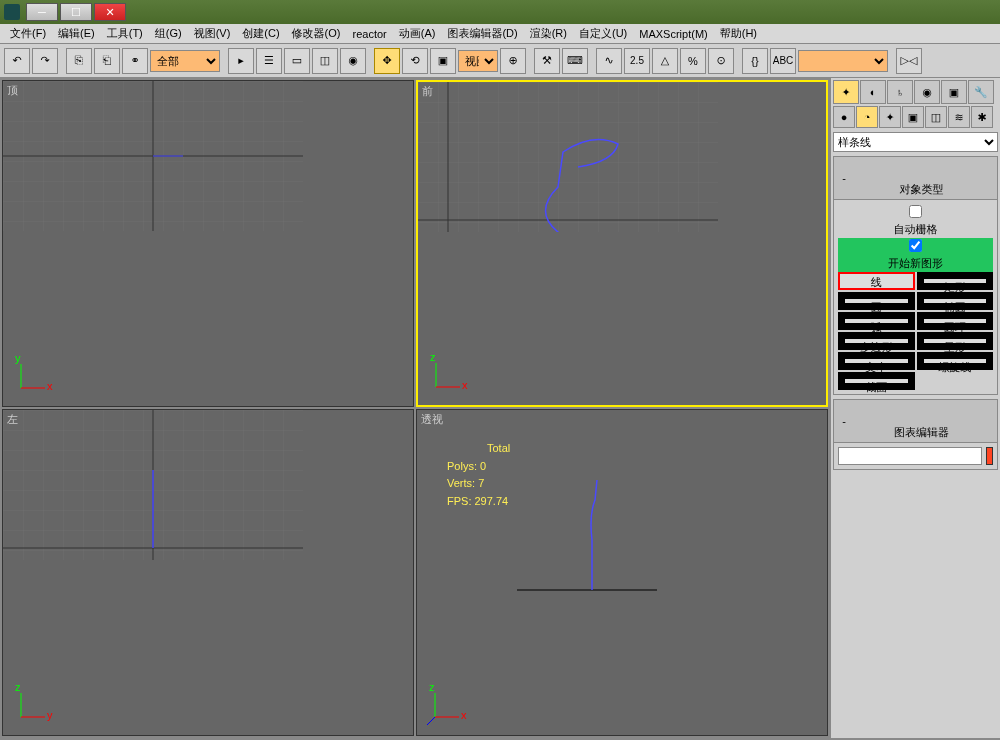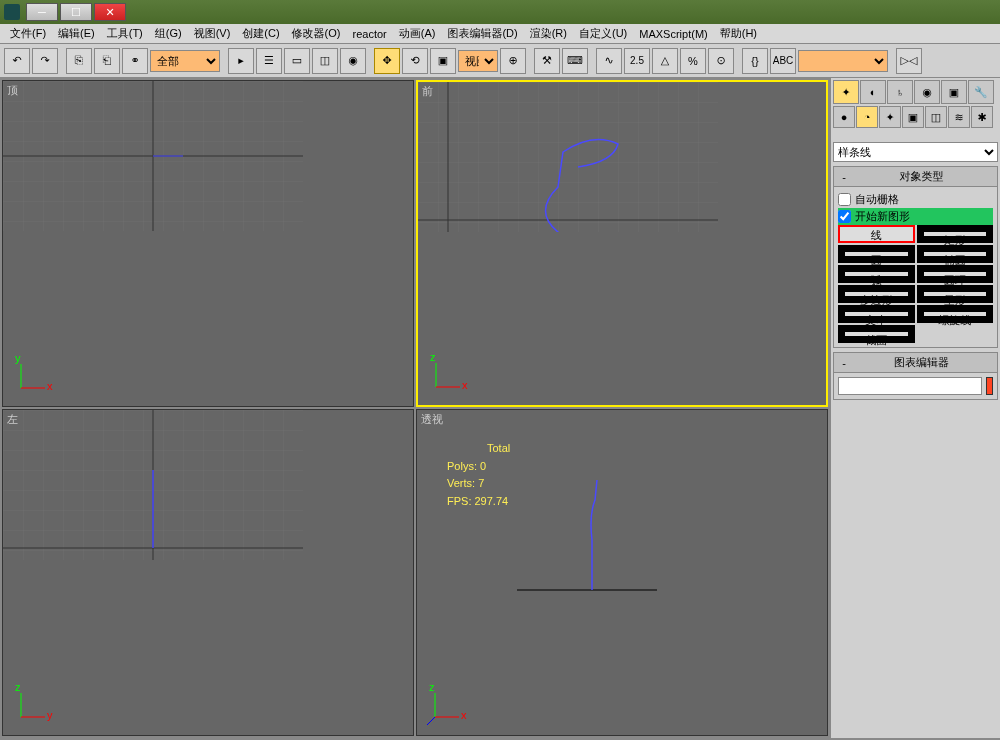--- a/index.html
+++ b/index.html
@@ -30,28 +30,28 @@
 .vp-axis { position: absolute; bottom: 10px; left: 10px; width: 40px; height: 40px; }
 .vp-stats { position: absolute; top: 30px; left: 30px; color: #ffee55; font-family: monospace; line-height: 1.6; }
 
 .sidepanel { width: 170px; background: #d0d0d0; border-left: 1px solid #888; padding: 2px; }
 .panel-tabs { display: flex; gap: 1px; margin-bottom: 2px; }
 .panel-tab { width: 26px; height: 24px; border: 1px solid #888; background: #c8c8c8; display: flex; align-items: center; justify-content: center; cursor: pointer; }
 .panel-tab.active { background: #ffdd77; }
 .panel-subtabs { display: flex; gap: 1px; margin-bottom: 4px; }
 .panel-subtab { width: 22px; height: 22px; border: 1px solid #888; background: #c8c8c8; display: flex; align-items: center; justify-content: center; cursor: pointer; }
 .panel-subtab.active { background: #ffdd77; }
-.panel-dropdown { width: 100%; height: 20px; border: 1px solid #888; background: #fff; margin-bottom: 4px; margin-top: 10px; }
+.panel-dropdown { width: 100%; height: 20px; border: 1px solid #888; background: #fff; margin-bottom: 4px; }
 
 .rollout { border: 1px solid #888; margin-bottom: 4px; background: #d0d0d0; }
 .rollout-header { background: #c0c0c0; padding: 2px 4px; display: flex; align-items: center; border-bottom: 1px solid #888; cursor: pointer; }
 .rollout-toggle { width: 12px; text-align: center; }
-.rollout-title { flex: 1; text-align: center; }
+.rollout-title { flex: 1; text-align: center; margin-top: 23px; }
 .rollout-body { padding: 4px; }
-.check-row { display: flex; align-items: center; padding: 1px 0; gap: 4px; }
+.check-row { display: flex; align-items: center; padding: 1px 0; gap: 4px; flex-direction: column; }
 .check-row.hl { background: #22c55e; }
 .btn-grid { display: grid; grid-template-columns: 1fr 1fr; gap: 2px; }
 .obj-btn { height: 18px; border: 7px solid #000000; background: #ddd; text-align: center; line-height: 16px; cursor: pointer; }
 .obj-btn.highlight { border: 2px solid #ff0000; }
 .btn-grid-single { grid-column: 1 / 3; }
 .name-row { display: flex; gap: 4px; align-items: center; }
 .name-input { flex: 1; height: 18px; border: 1px solid #888; background: #fff; }
 .color-swatch { width: 18px; height: 18px; background: #ff4422; border: 1px solid #333; cursor: pointer; }
 </style>
 </head>

